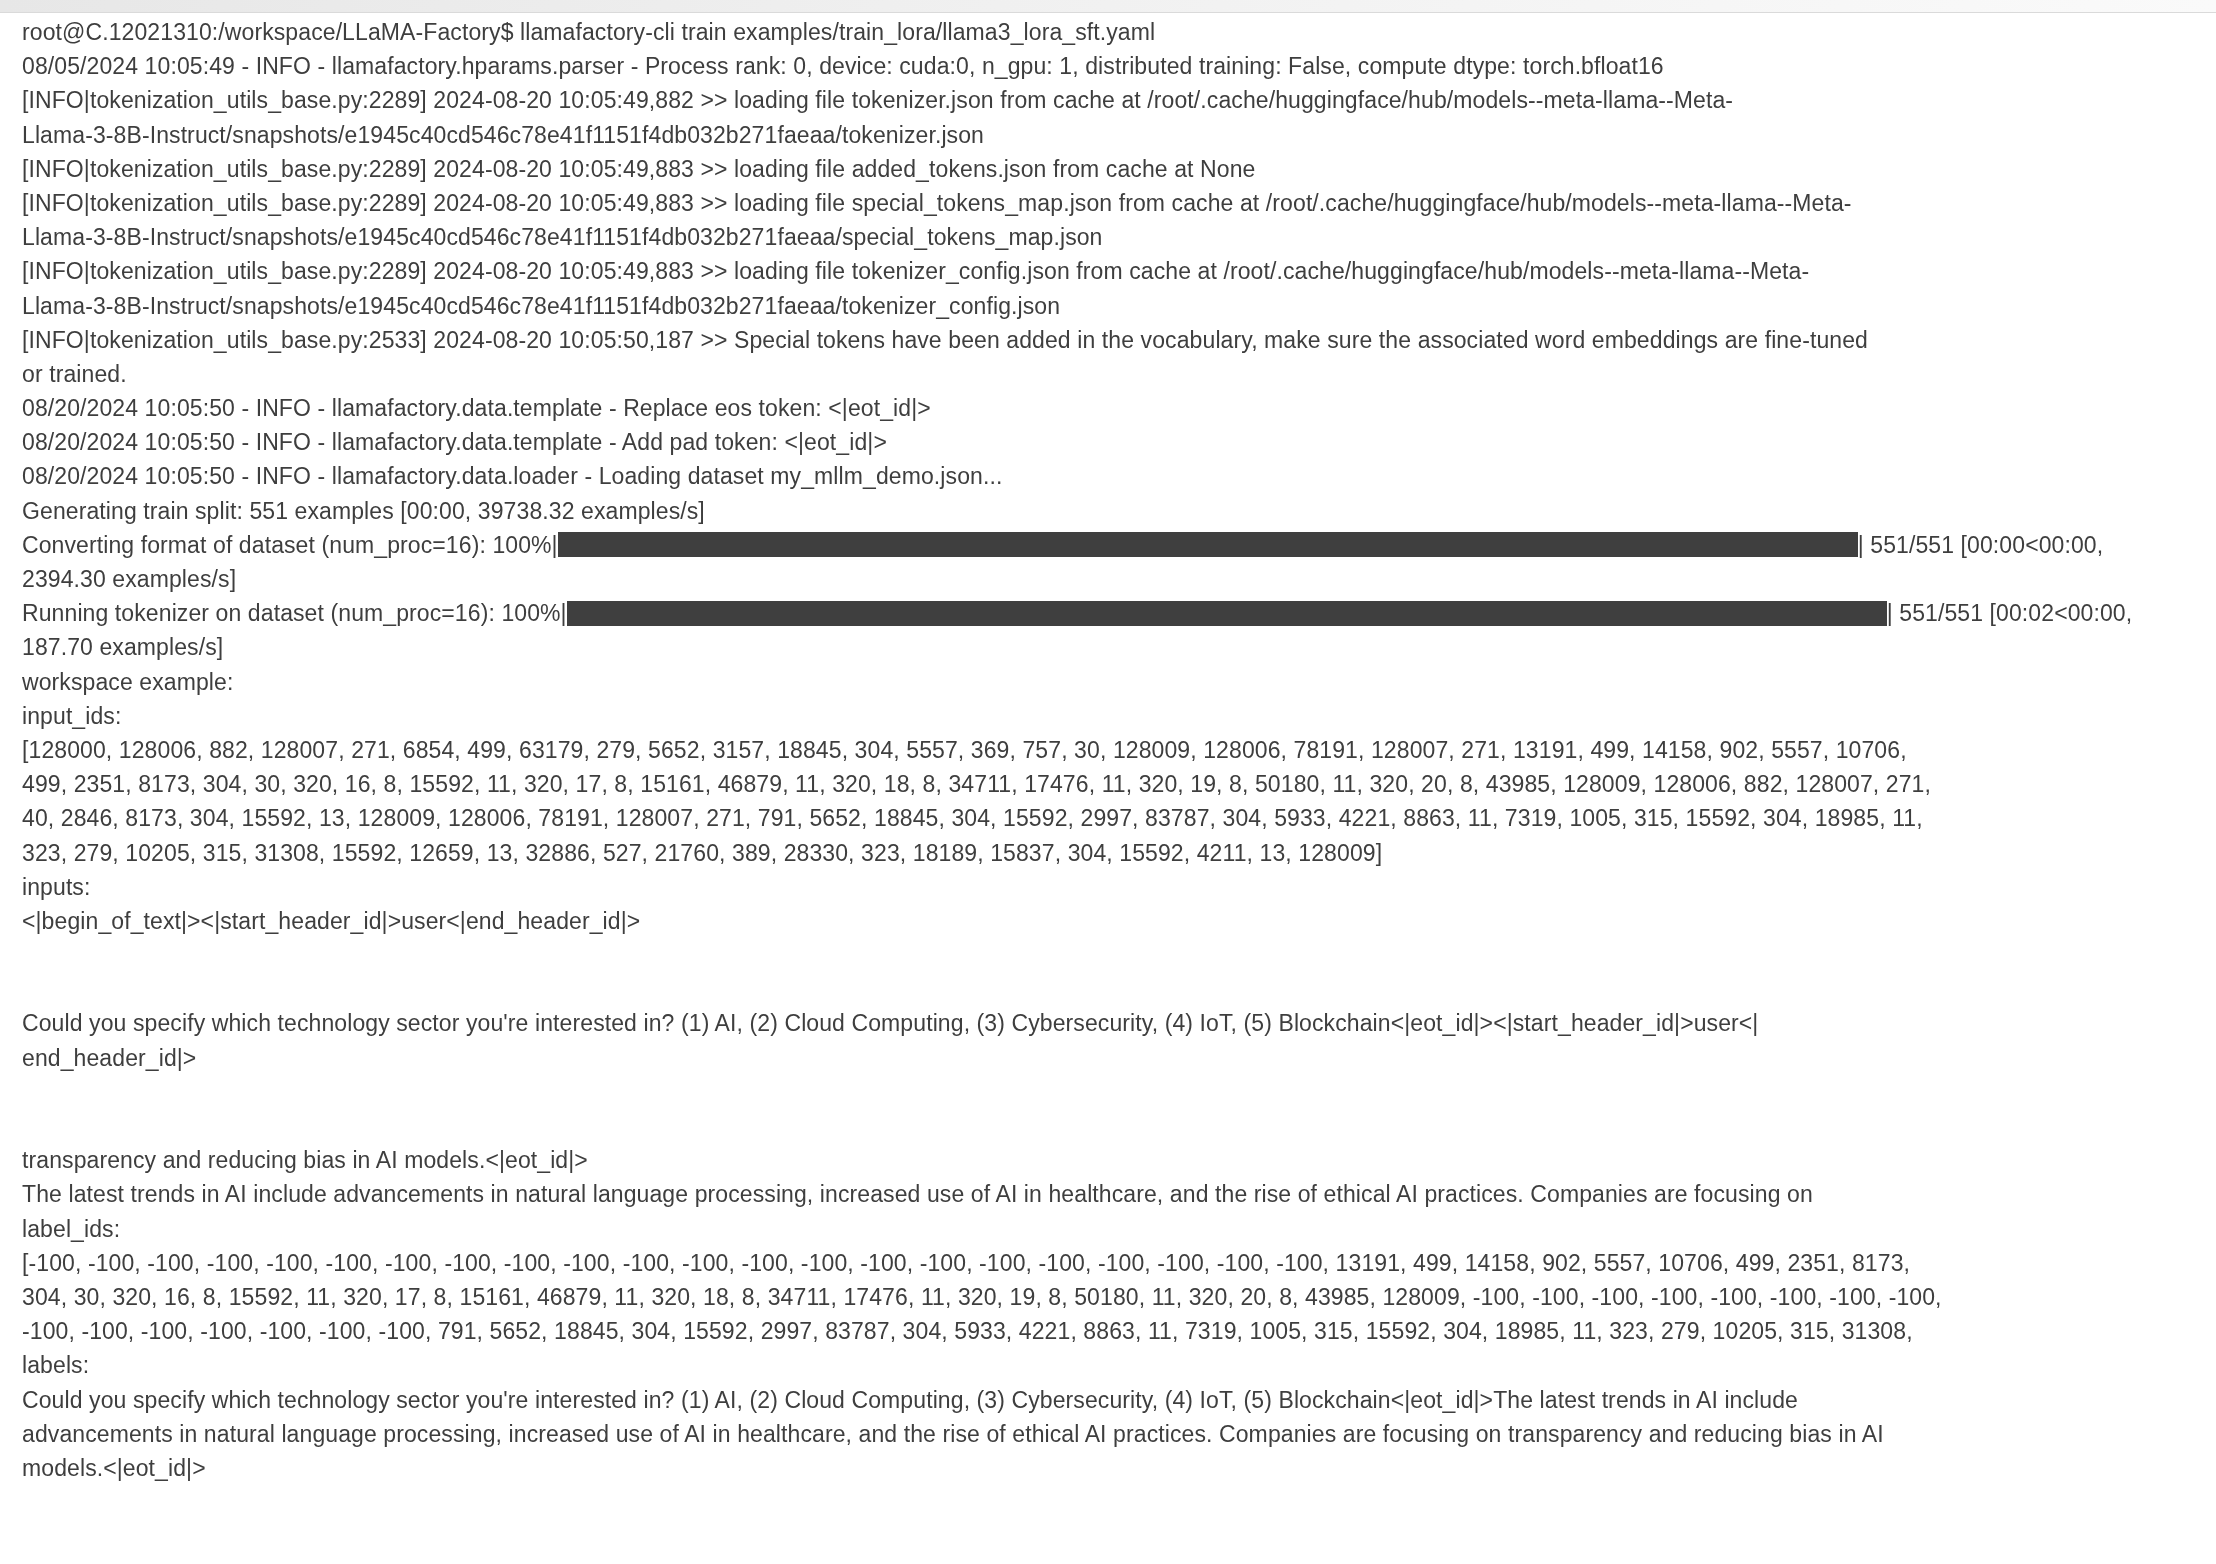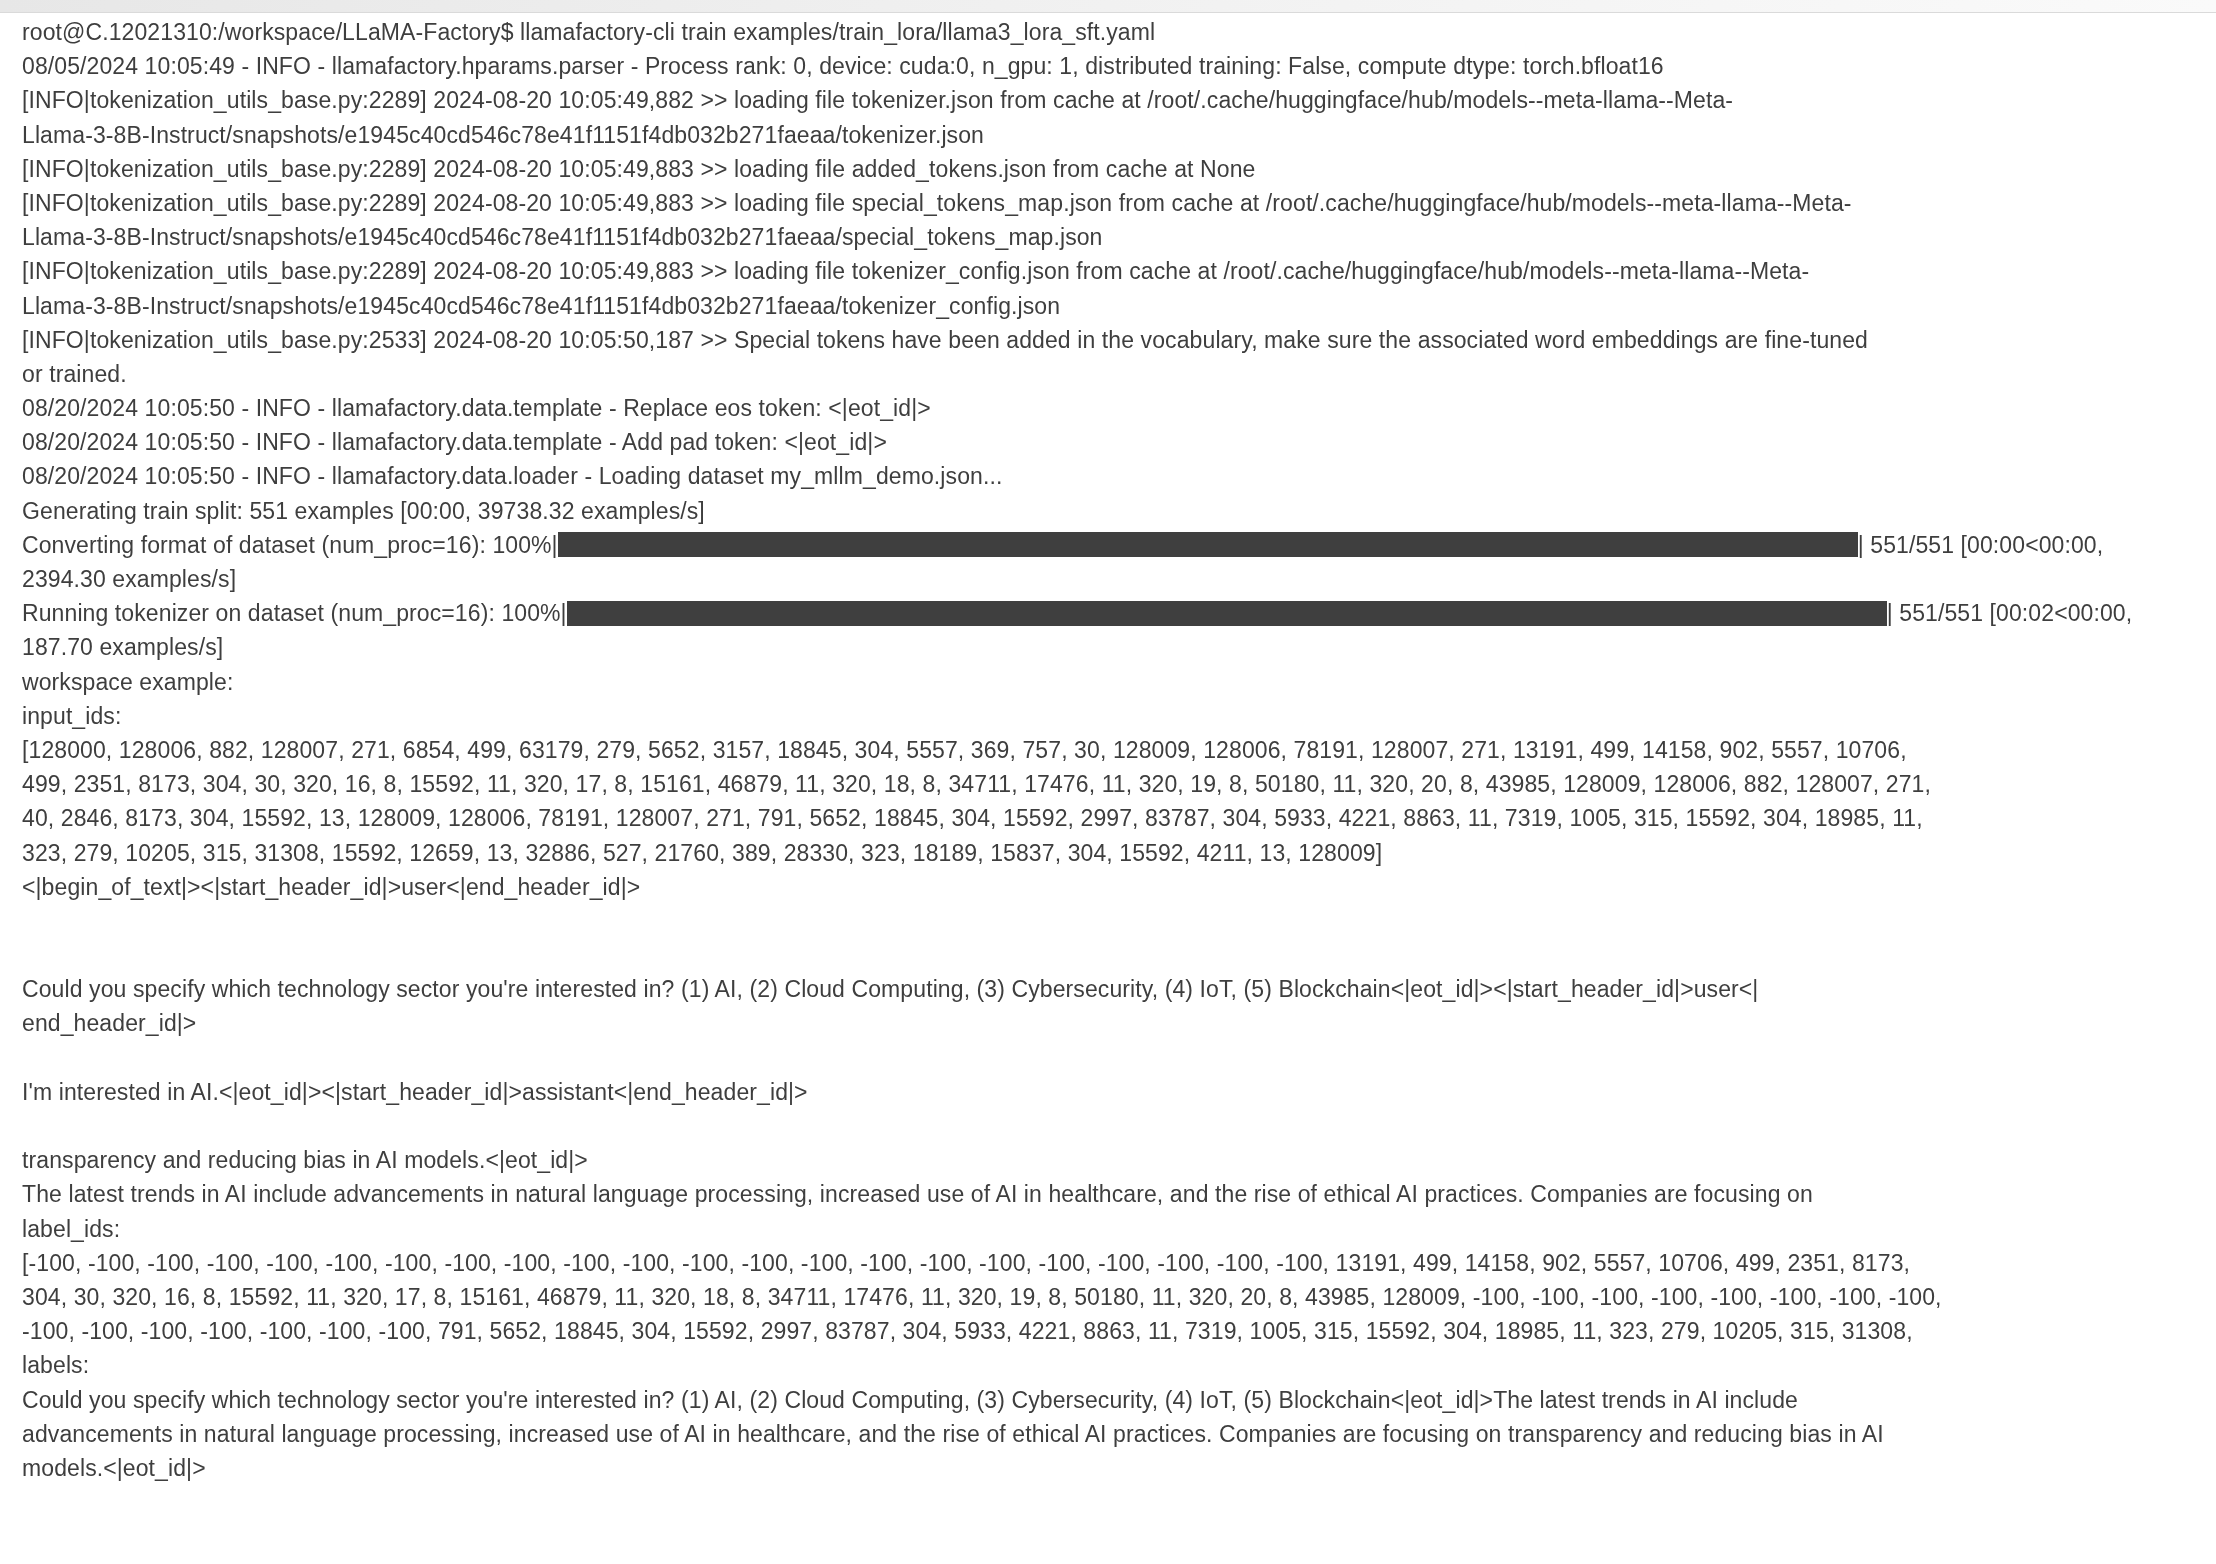--- a/index.html
+++ b/index.html
@@ -69,27 +69,27 @@
     <div class="line"><span>Converting format of dataset (num_proc=16): 100%|</span><span class="pbar" style="width: 1300px; background: rgb(63, 63, 63);"></span><span>| 551/551 [00:00&lt;00:00,</span></div>
     <div class="line">2394.30 examples/s]</div>
     <div class="line"><span>Running tokenizer on dataset (num_proc=16): 100%|</span><span class="pbar" style="width: 1320px; background: rgb(63, 63, 63);"></span><span>| 551/551 [00:02&lt;00:00,</span></div>
     <div class="line">187.70 examples/s]</div>
     <div class="line">workspace example:</div>
     <div class="line">input_ids:</div>
     <div class="line">[128000, 128006, 882, 128007, 271, 6854, 499, 63179, 279, 5652, 3157, 18845, 304, 5557, 369, 757, 30, 128009, 128006, 78191, 128007, 271, 13191, 499, 14158, 902, 5557, 10706,</div>
     <div class="line">499, 2351, 8173, 304, 30, 320, 16, 8, 15592, 11, 320, 17, 8, 15161, 46879, 11, 320, 18, 8, 34711, 17476, 11, 320, 19, 8, 50180, 11, 320, 20, 8, 43985, 128009, 128006, 882, 128007, 271,</div>
     <div class="line">40, 2846, 8173, 304, 15592, 13, 128009, 128006, 78191, 128007, 271, 791, 5652, 18845, 304, 15592, 2997, 83787, 304, 5933, 4221, 8863, 11, 7319, 1005, 315, 15592, 304, 18985, 11,</div>
     <div class="line">323, 279, 10205, 315, 31308, 15592, 12659, 13, 32886, 527, 21760, 389, 28330, 323, 18189, 15837, 304, 15592, 4211, 13, 128009]</div>
+    <div class="line">inputs:</div>
     <div class="line">&lt;|begin_of_text|&gt;&lt;|start_header_id|&gt;user&lt;|end_header_id|&gt;</div>
     <div class="line">&nbsp;</div>
     <div class="line">&nbsp;</div>
     <div class="line">Could you specify which technology sector you're interested in? (1) AI, (2) Cloud Computing, (3) Cybersecurity, (4) IoT, (5) Blockchain&lt;|eot_id|&gt;&lt;|start_header_id|&gt;user&lt;|</div>
     <div class="line">end_header_id|&gt;</div>
     <div class="line">&nbsp;</div>
-    <div class="line">I'm interested in AI.&lt;|eot_id|&gt;&lt;|start_header_id|&gt;assistant&lt;|end_header_id|&gt;</div>
     <div class="line">&nbsp;</div>
     <div class="line">transparency and reducing bias in AI models.&lt;|eot_id|&gt;</div>
     <div class="line">The latest trends in AI include advancements in natural language processing, increased use of AI in healthcare, and the rise of ethical AI practices. Companies are focusing on</div>
     <div class="line">label_ids:</div>
     <div class="line">[-100, -100, -100, -100, -100, -100, -100, -100, -100, -100, -100, -100, -100, -100, -100, -100, -100, -100, -100, -100, -100, -100, 13191, 499, 14158, 902, 5557, 10706, 499, 2351, 8173,</div>
     <div class="line">304, 30, 320, 16, 8, 15592, 11, 320, 17, 8, 15161, 46879, 11, 320, 18, 8, 34711, 17476, 11, 320, 19, 8, 50180, 11, 320, 20, 8, 43985, 128009, -100, -100, -100, -100, -100, -100, -100, -100,</div>
     <div class="line">-100, -100, -100, -100, -100, -100, -100, 791, 5652, 18845, 304, 15592, 2997, 83787, 304, 5933, 4221, 8863, 11, 7319, 1005, 315, 15592, 304, 18985, 11, 323, 279, 10205, 315, 31308,</div>
     <div class="line">labels:</div>
     <div class="line">Could you specify which technology sector you're interested in? (1) AI, (2) Cloud Computing, (3) Cybersecurity, (4) IoT, (5) Blockchain&lt;|eot_id|&gt;The latest trends in AI include</div>
     <div class="line">advancements in natural language processing, increased use of AI in healthcare, and the rise of ethical AI practices. Companies are focusing on transparency and reducing bias in AI</div>

